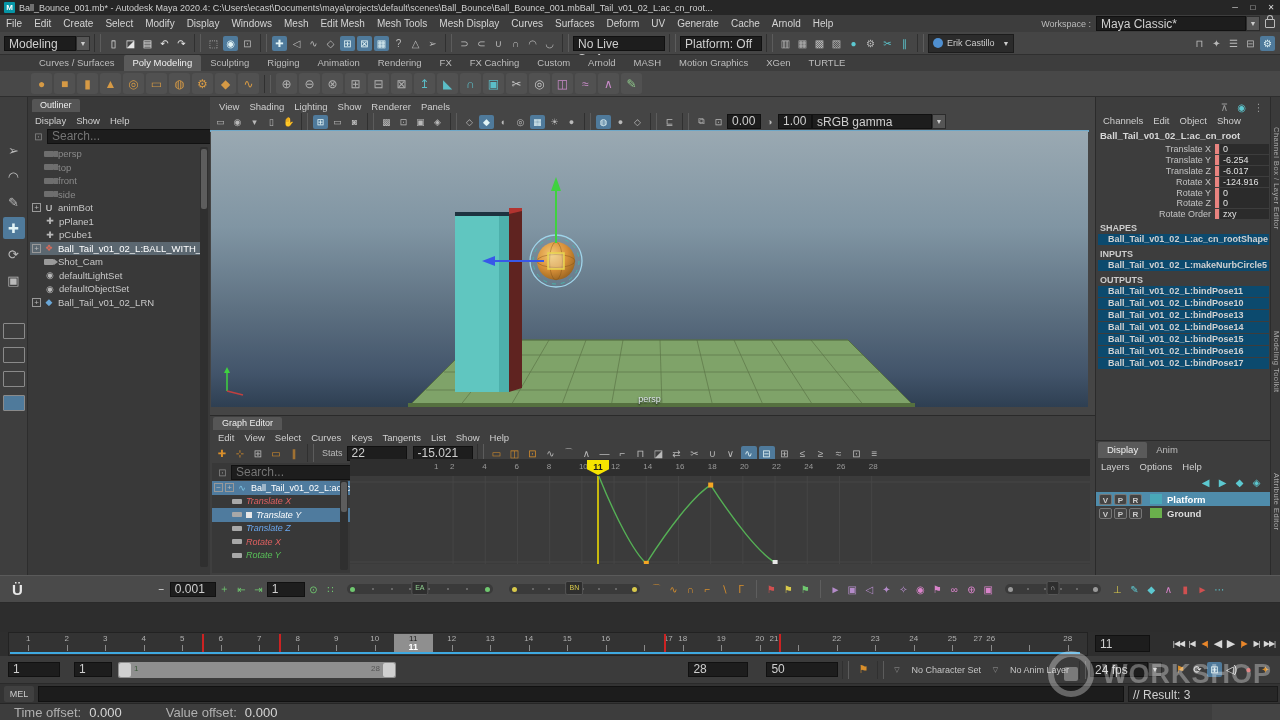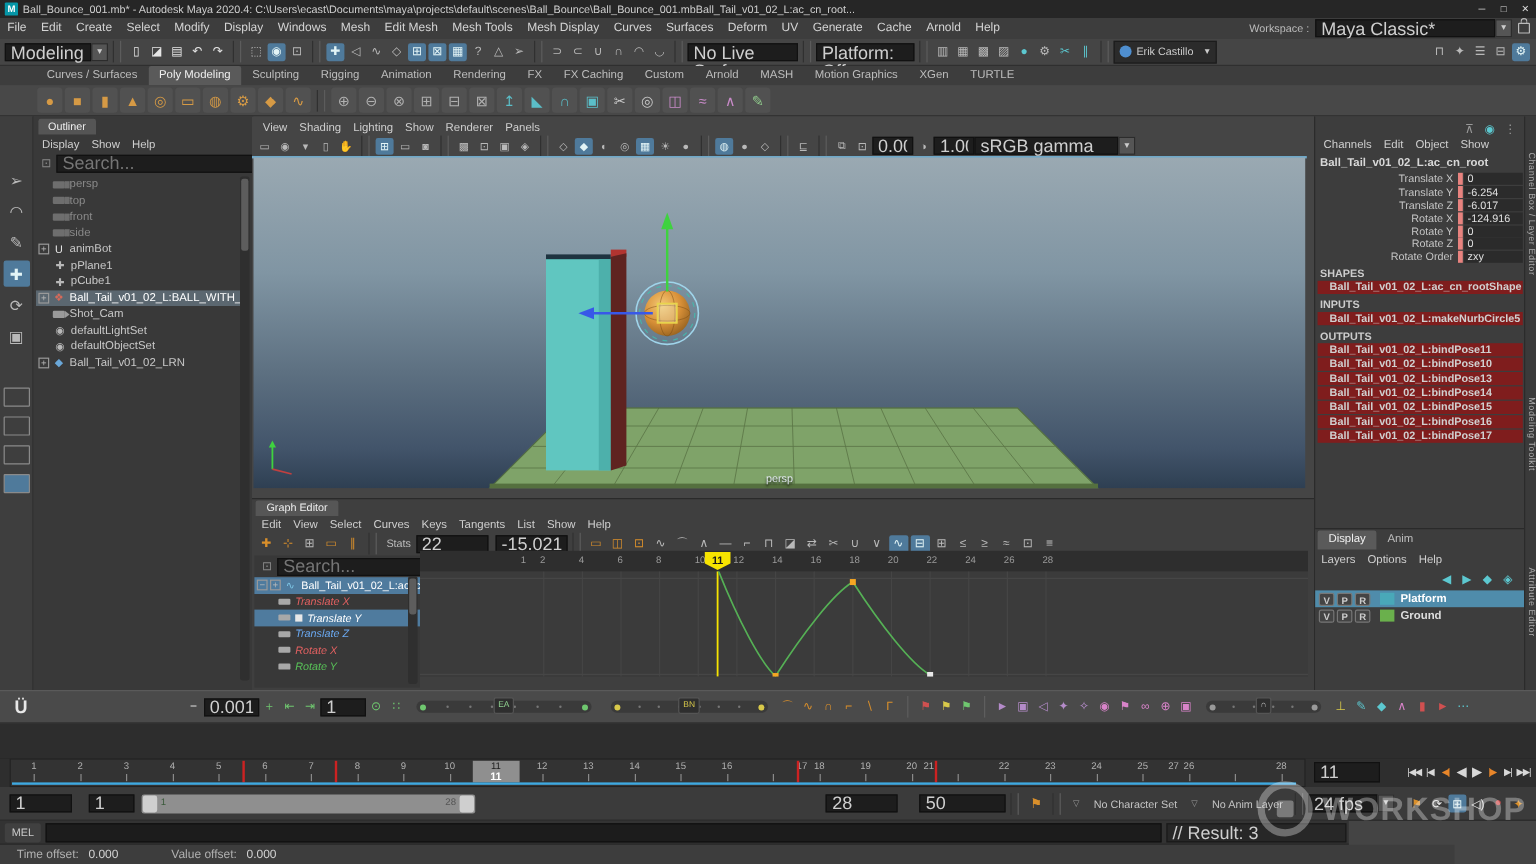--- a/index.html
+++ b/index.html
@@ -1,19 +1,19 @@
 <!DOCTYPE html>
 <html><head>
 <meta charset="utf-8">
 <style>
   html,body{margin:0;padding:0;background:#222;}
   #app{position:relative;width:1280px;height:720px;background:#444;font-family:"Liberation Sans",sans-serif;overflow:hidden;color:#ccc;-webkit-font-smoothing:antialiased;}
   .abs{position:absolute;}
   .row{display:flex;align-items:center;}
-  .fld{background:#1d1d1d;border:1px solid #111;color:#cfcfcf;font-size:15px;height:15px;line-height:15px;padding:0 4px;box-sizing:border-box;font-family:"Liberation Sans",sans-serif;}
+  .fld{background:#1d1d1d;border:1px solid #111;color:#cfcfcf;font-size:12px;height:15px;line-height:15px;padding:0 4px;box-sizing:border-box;font-family:"Liberation Sans",sans-serif;}
   input.fld{outline:none;}
   .ddbtn{width:14px;height:15px;background:#555;border:1px solid #2c2c2c;color:#ccc;font-size:7px;display:flex;align-items:center;justify-content:center;box-sizing:border-box;}
   .ic{display:inline-flex;width:18px;height:18px;align-items:center;justify-content:center;font-size:11px;color:#b9b9b9;border-radius:2px;margin:0 1px;flex:none;}
   .ic.sm{width:15px;height:15px;font-size:10px;}
   .ic.hl{background:#4f7a9b;color:#e2f4f6;}
   .ic.teal{color:#5cc8d0;}
   .ic.orange{color:#d98f2b;}
   .ic.green{color:#6fc76f;}
   .ic.yellow{color:#d8c94a;}
   .ic.purple{color:#b48bc9;}
@@ -93,21 +93,21 @@
   
   #rightpanel{left:1095px;top:97px;width:175px;height:478px;background:#3d3d3d;border-left:1px solid #2b2b2b;}
   #cb-menus{position:absolute;left:2px;top:18px;}
   #cb-node{position:absolute;left:4px;top:33px;font-size:9.5px;font-weight:bold;color:#d8d8d8;width:168px;white-space:nowrap;overflow:hidden;}
   #cb-attrs{position:absolute;left:0px;top:47px;width:175px;}
   .attr-row{display:flex;align-items:center;height:10.8px;}
   .attr-label{width:115px;text-align:right;font-size:9px;color:#c4c4c4;padding-right:4px;flex:none;}
   .attr-key{width:4px;height:10px;background:#e8837f;margin-right:1px;flex:none;}
   .attr-val{flex:1;background:#2b2b2b;font-size:9px;color:#e0e0e0;height:10px;line-height:10px;padding-left:3px;margin-right:2px;}
   .cb-section{font-size:9px;font-weight:bold;color:#cccccc;padding:3px 0 1px 4px;}
-  .cb-item{font-size:9px;font-weight:bold;color:#d0d0d0;background:#7f1d1d;height:11px;line-height:11px;padding-left:10px;margin:0 2px 1px 2px;white-space:nowrap;overflow:hidden;}
+  .cb-item{font-size:9px;font-weight:bold;color:#d0d0d0;background:#0c4a6e;height:11px;line-height:11px;padding-left:10px;margin:0 2px 1px 2px;white-space:nowrap;overflow:hidden;}
   
   #layerpanel{position:absolute;left:0px;top:343px;width:175px;height:135px;background:#3d3d3d;border-top:1px solid #2a2a2a;}
   .ltog{width:13px;height:11px;border:1px solid #777;background:#444;color:#ccc;font-size:8px;text-align:center;line-height:11px;margin-right:2px;flex:none;box-sizing:border-box;border-radius:2px;}
   .lrow{display:flex;align-items:center;height:14px;padding-left:3px;font-size:9.5px;font-weight:bold;color:#ddd;}
   .lrow.selected{background:#4f8cab;color:#fff;}
   .lswatch{width:12px;height:10px;margin:0 5px 0 6px;flex:none;}
   
   #sidetabs{left:1270px;top:97px;width:10px;height:478px;background:#3a3a3a;border-left:1px solid #2b2b2b;}
   .sidetab{position:absolute;left:0px;width:10px;font-size:7.5px;color:#aaa;writing-mode:vertical-rl;text-align:center;letter-spacing:0.5px;}
   
@@ -132,24 +132,24 @@
   #playback{position:absolute;left:1172px;top:2px;display:flex;align-items:center;}
   .pb{width:13px;height:18px;display:flex;align-items:center;justify-content:center;font-size:8px;color:#d8d8d8;letter-spacing:-1px;}
   .pb.accent{color:#e8862a;}
   .pb.big{font-size:11px;}
   
   #rangeslider{left:0;top:656px;width:1280px;height:28px;background:#3b3b3b;display:flex;align-items:center;border-bottom:1px solid #2a2a2a;box-sizing:border-box;}
   #rangebar{position:relative;width:278px;height:16px;background:#8f8f8f;border-radius:2px;margin:0 6px;flex:none;}
   .rhandle{position:absolute;top:1px;width:12px;height:14px;background:#cfcfcf;border-radius:2px;}
   #rangebar .rlab{position:absolute;top:2px;font-size:8px;color:#3a5a3a;}
   
-  #commandline{left:0;top:684px;width:1124px;height:20px;background:#333;display:flex;align-items:center;border-bottom:1px solid #262626;box-sizing:border-box;}
+  #commandline{left:0;top:684px;width:1280px;height:20px;background:#333;display:flex;align-items:center;border-bottom:1px solid #262626;box-sizing:border-box;}
   #mel-label{width:30px;text-align:center;font-size:9px;color:#ccc;background:#404040;height:16px;line-height:16px;margin-left:4px;border-radius:2px;}
   
-  #helpline{left:0;top:704px;width:1212px;height:16px;background:#3d3d3d;display:flex;align-items:center;font-size:10px;color:#b0b0b0;}
+  #helpline{left:0;top:704px;width:1212px;height:16px;background:#3d3d3d;display:flex;align-items:flex-end;font-size:13px;color:#b0b0b0;}
   #helpline .hv{color:#d5d5d5;margin:0 30px 0 8px;}
   #helpline .hl-label{margin-left:14px;}
   
   #watermark{left:1048px;top:634px;width:230px;height:80px;pointer-events:none;z-index:50;display:flex;align-items:center;opacity:0.32;}
   #watermark .wgear{width:46px;height:46px;border-radius:50%;border:6px solid #fff;box-sizing:border-box;position:relative;flex:none;margin-right:8px;}
   #watermark .wgear::after{content:'';position:absolute;left:10px;top:10px;width:14px;height:14px;background:#fff;border-radius:2px;}
   #watermark .wtext{font-size:27px;font-weight:bold;color:#fff;letter-spacing:1px;}
   .ab-sep{width:1px;height:18px;background:#5e5e5e;margin:0 6px;flex:none;}
 </style>
 </head>

